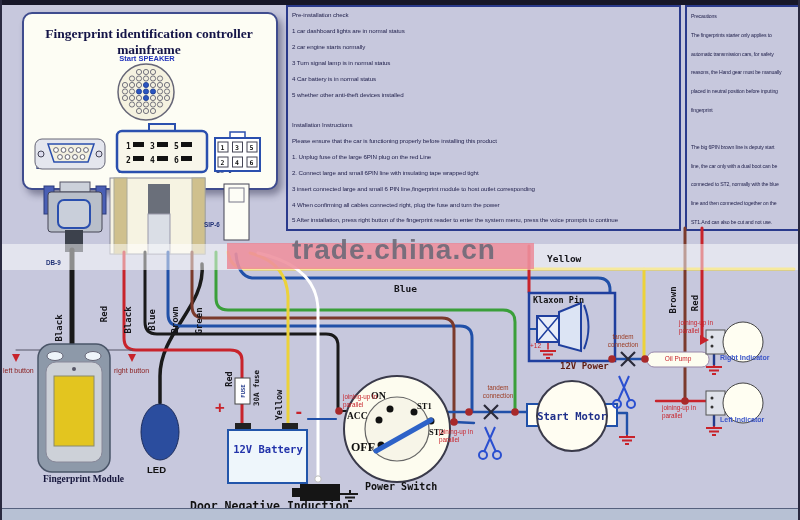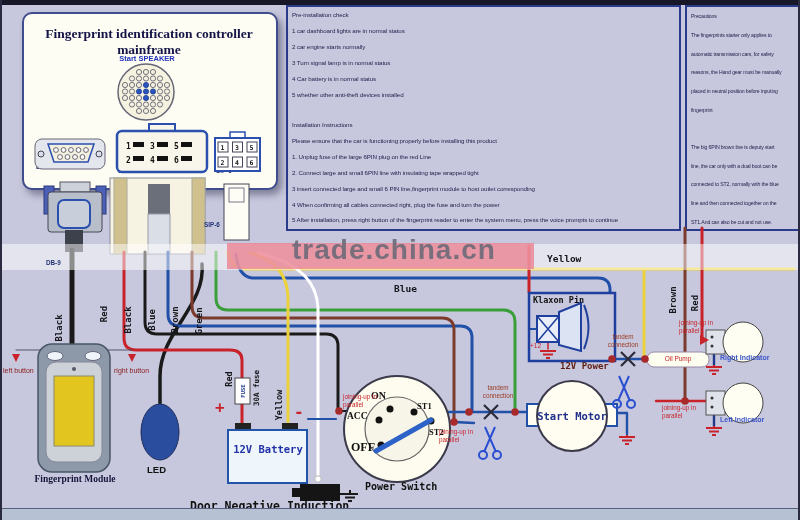--- a/index.html
+++ b/index.html
@@ -359,21 +359,21 @@
   <div class="wlab vert" style="left:649px;top:295px;">Brown</div>
   <div class="wlab vert" style="left:671px;top:298px;">Red</div>
   <div class="wlab vert" style="left:205px;top:374px;font-size:8.5px;">Red</div>
   <div class="wlab vert" style="left:233px;top:383px;font-size:7.5px;">30A fuse</div>
   <div class="wlab vert" style="left:255px;top:400px;font-size:8.5px;">Yellow</div>
   <div class="hlab" style="left:392px;top:283px;font-size:9.5px;">Blue</div>
   <div class="hlab" style="left:545px;top:253px;font-size:9.5px;">Yellow</div>
   <div class="hlab red" style="left:213px;top:398px;font-size:16px;">+</div>
   <div class="hlab red" style="left:292px;top:402px;font-size:16px;">-</div>
 
-  <div class="comp ser" style="left:24px;top:474px;width:98px;text-align:center;font-size:9.5px;color:#14143a;font-family:'Liberation Serif',serif;">Fingerprint Module</div>
+  <div class="comp ser" style="left:24px;top:474px;width:98px;font-size:9.5px;color:#14143a;font-family:'Liberation Serif',serif;">Fingerprint Module</div>
   <div class="comp ser" style="left:145px;top:464px;font-size:9.5px;color:#111;font-family:Liberation Sans, sans-serif;">LED</div>
   <div class="abs" style="left:1px;top:367px;font-size:7px;color:#8b2020;">left button</div>
   <div class="abs" style="left:112px;top:367px;font-size:7px;color:#8b2020;">right button</div>
   <div class="comp" style="left:228px;top:443px;width:76px;text-align:center;font-size:10.5px;color:#2233aa;">12V Battery</div>
   <div class="comp" style="left:188px;top:499px;font-size:11.5px;color:#111;">Door Negative Induction</div>
   <div class="comp" style="left:363px;top:481px;font-size:10px;color:#111;">Power Switch</div>
   <div class="comp ser" style="left:369px;top:390px;font-size:10px;color:#111;font-family:'Liberation Serif',serif;">ON</div>
   <div class="comp ser" style="left:345px;top:411px;font-size:9.5px;color:#111;font-family:'Liberation Serif',serif;">ACC</div>
   <div class="comp ser" style="left:349px;top:440px;font-size:12px;color:#111;font-family:Liberation Serif, serif;">OFF</div>
   <div class="comp ser" style="left:415px;top:401px;font-size:8.5px;color:#111;font-family:'Liberation Serif',serif;">ST1</div>

